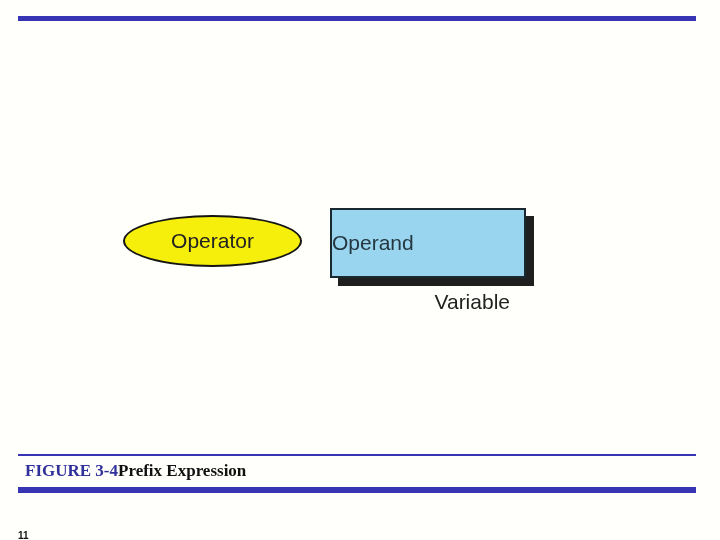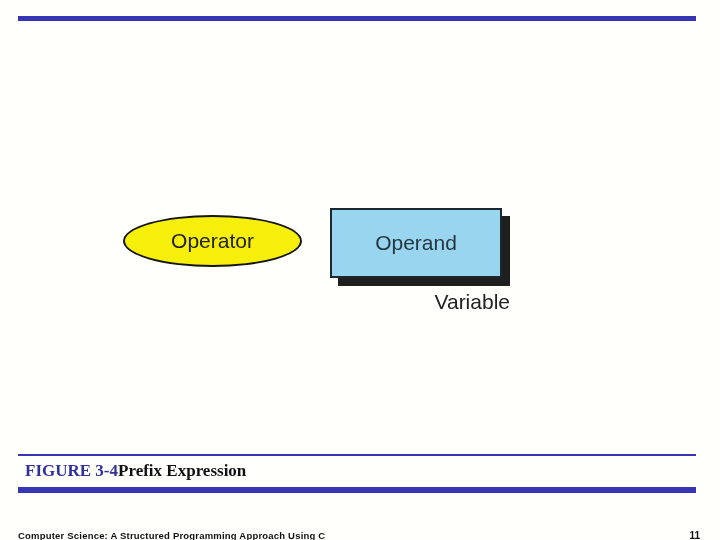--- a/index.html
+++ b/index.html
@@ -48,28 +48,28 @@
     align-items: center;
     justify-content: center;
   }
   .operator-ellipse .shape-label {
     font-size: 21px;
     color: var(--label-text, #222222);
   }
   .operand-rect {
     position: absolute;
     left: 330px; top: 208px;
-    width: 172px; height: 70px;
+    width: 196px; height: 70px;
     box-sizing: border-box;
     background: var(--operand-fill, #9ad5f0);
     border: 2px solid var(--operand-outline, #1a2930);
     box-shadow: 8px 8px 0 0 var(--shadow, #1f1f1f);
     display: flex;
     align-items: center;
-    justify-content: center;
+    justify-content: flex-start;
   }
   .operand-rect .shape-label {
     font-size: 21px;
     color: #243741;
   }
   .variable-label {
     position: absolute;
     left: 330px; top: 290px;
     width: 180px;
     text-align: right;
@@ -130,15 +130,14 @@
 
 <div class="caption-rule"></div>
 
 <div class="figure-caption">
   <span class="caption-ref">FIGURE 3-4</span><span class="caption-title">Prefix Expression</span>
 </div>
 
 <div class="caption-bar"></div>
 
 <div class="footer">
-  <span class="book-title">Computer Science: A Structured Programming Approach Using C</span>
   <span class="page-number">11</span>
 </div>
 
 </body></html>

